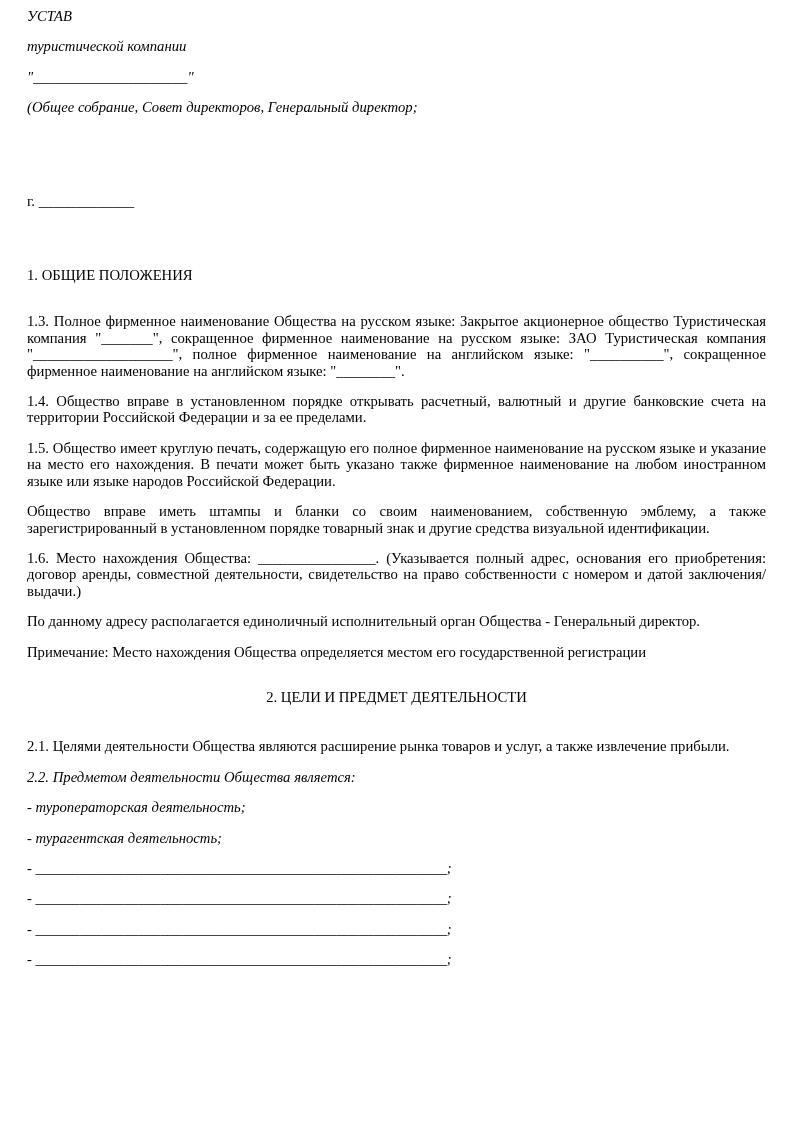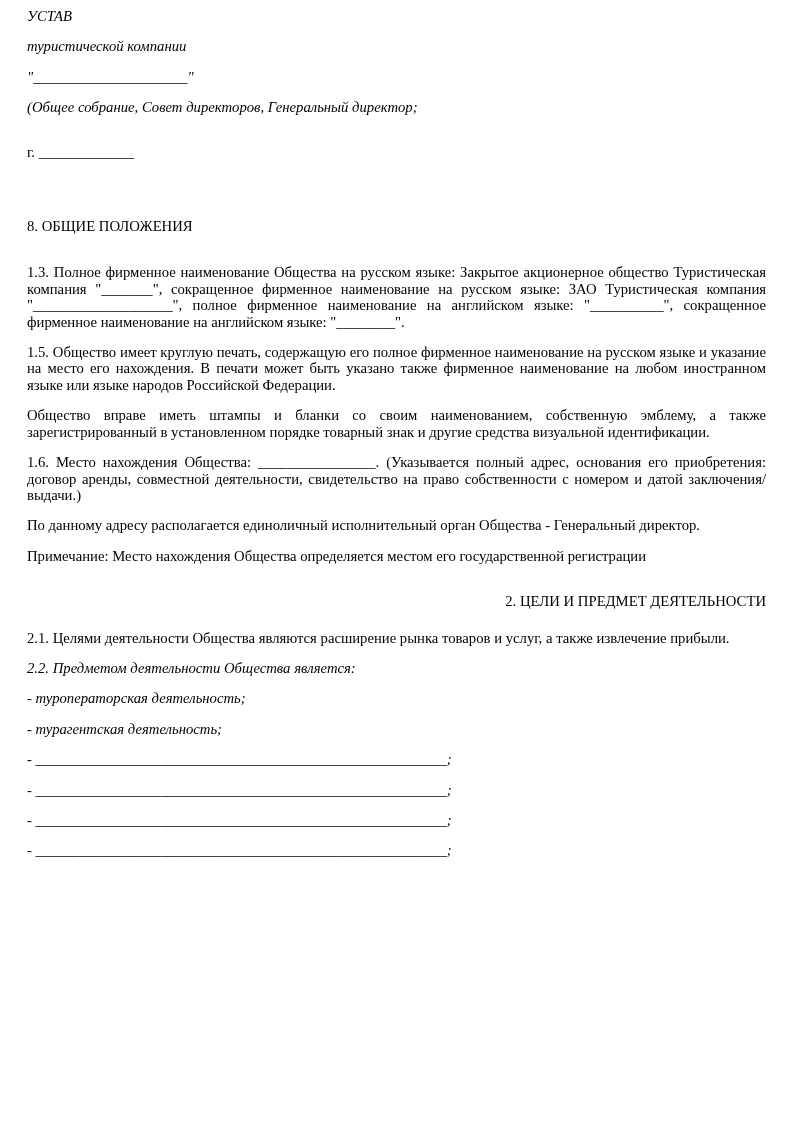--- a/index.html
+++ b/index.html
@@ -16,41 +16,42 @@
     color: #000000;
     font-family: "Liberation Serif", "DejaVu Serif", serif;
     font-size: 14.7px;
     line-height: 16.4px;
   }
   .page p {
     margin: 0 0 14px 0;
     text-align: justify;
   }
   
-  p.city-line { margin-top: 28px; text-align: left; }
+  p.city-line { margin-top: 77px; text-align: left; }
   
   p.heading-1 { margin-top: 58px; margin-bottom: 30px; text-align: left; }
-  p.heading-2 { margin-top: 29px; margin-bottom: 20px; text-align: right; }
+  p.heading-2 { margin-top: 29px; margin-bottom: 33px; text-align: center; }
   p.single { text-align: left; font-style: italic; }
 </style>
 </head>
 <body>
 
 <div class="page">
 
   <p class="single">УСТАВ</p>
   <p class="single">туристической компании</p>
   <p class="single">"_____________________"</p>
   <p class="single">(Общее собрание, Совет директоров, Генеральный директор;</p>
 
   <p class="city-line">г. _____________</p>
 
-  <p class="heading-1">8. ОБЩИЕ ПОЛОЖЕНИЯ</p>
+  <p class="heading-1">1. ОБЩИЕ ПОЛОЖЕНИЯ</p>
 
   <p>1.3. Полное фирменное наименование Общества на русском языке: Закрытое акционерное общество Туристическая компания "_______", сокращенное фирменное наименование на русском языке: ЗАО Туристическая компания "___________________", полное фирменное наименование на английском языке: "__________", сокращенное фирменное наименование на английском языке: "________".</p>
+  <p>1.4. Общество вправе в установленном порядке открывать расчетный, валютный и другие банковские счета на территории Российской Федерации и за ее пределами.</p>
   <p>1.5. Общество имеет круглую печать, содержащую его полное фирменное наименование на русском языке и указание на место его нахождения. В печати может быть указано также фирменное наименование на любом иностранном языке или языке народов Российской Федерации.</p>
   <p>Общество вправе иметь штампы и бланки со своим наименованием, собственную эмблему, а также зарегистрированный в установленном порядке товарный знак и другие средства визуальной идентификации.</p>
   <p>1.6. Место нахождения Общества: ________________. (Указывается полный адрес, основания его приобретения: договор аренды, совместной деятельности, свидетельство на право собственности с номером и датой заключения/выдачи.)</p>
   <p>По данному адресу располагается единоличный исполнительный орган Общества - Генеральный директор.</p>
   <p>Примечание: Место нахождения Общества определяется местом его государственной регистрации</p>
 
   <p class="heading-2">2. ЦЕЛИ И ПРЕДМЕТ ДЕЯТЕЛЬНОСТИ</p>
 
   <p>2.1. Целями деятельности Общества являются расширение рынка товаров и услуг, а также извлечение прибыли.</p>
   <p class="single">2.2. Предметом деятельности Общества является:</p>

